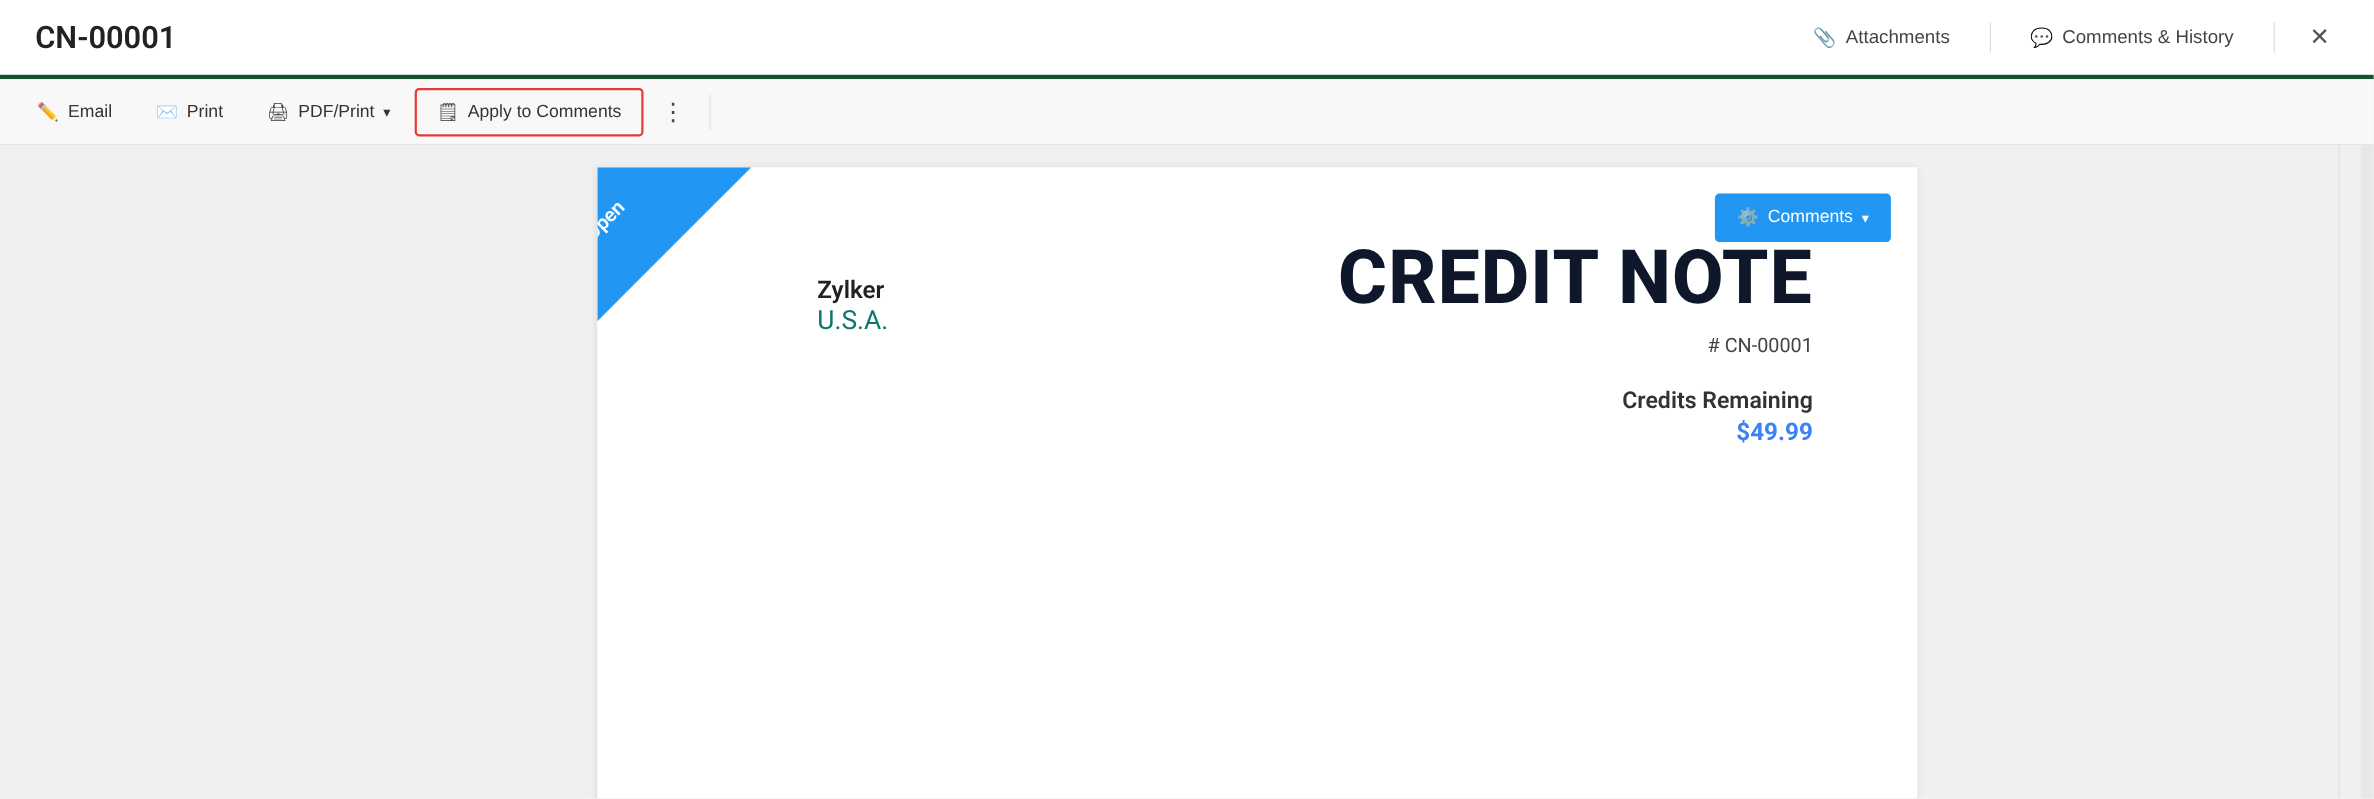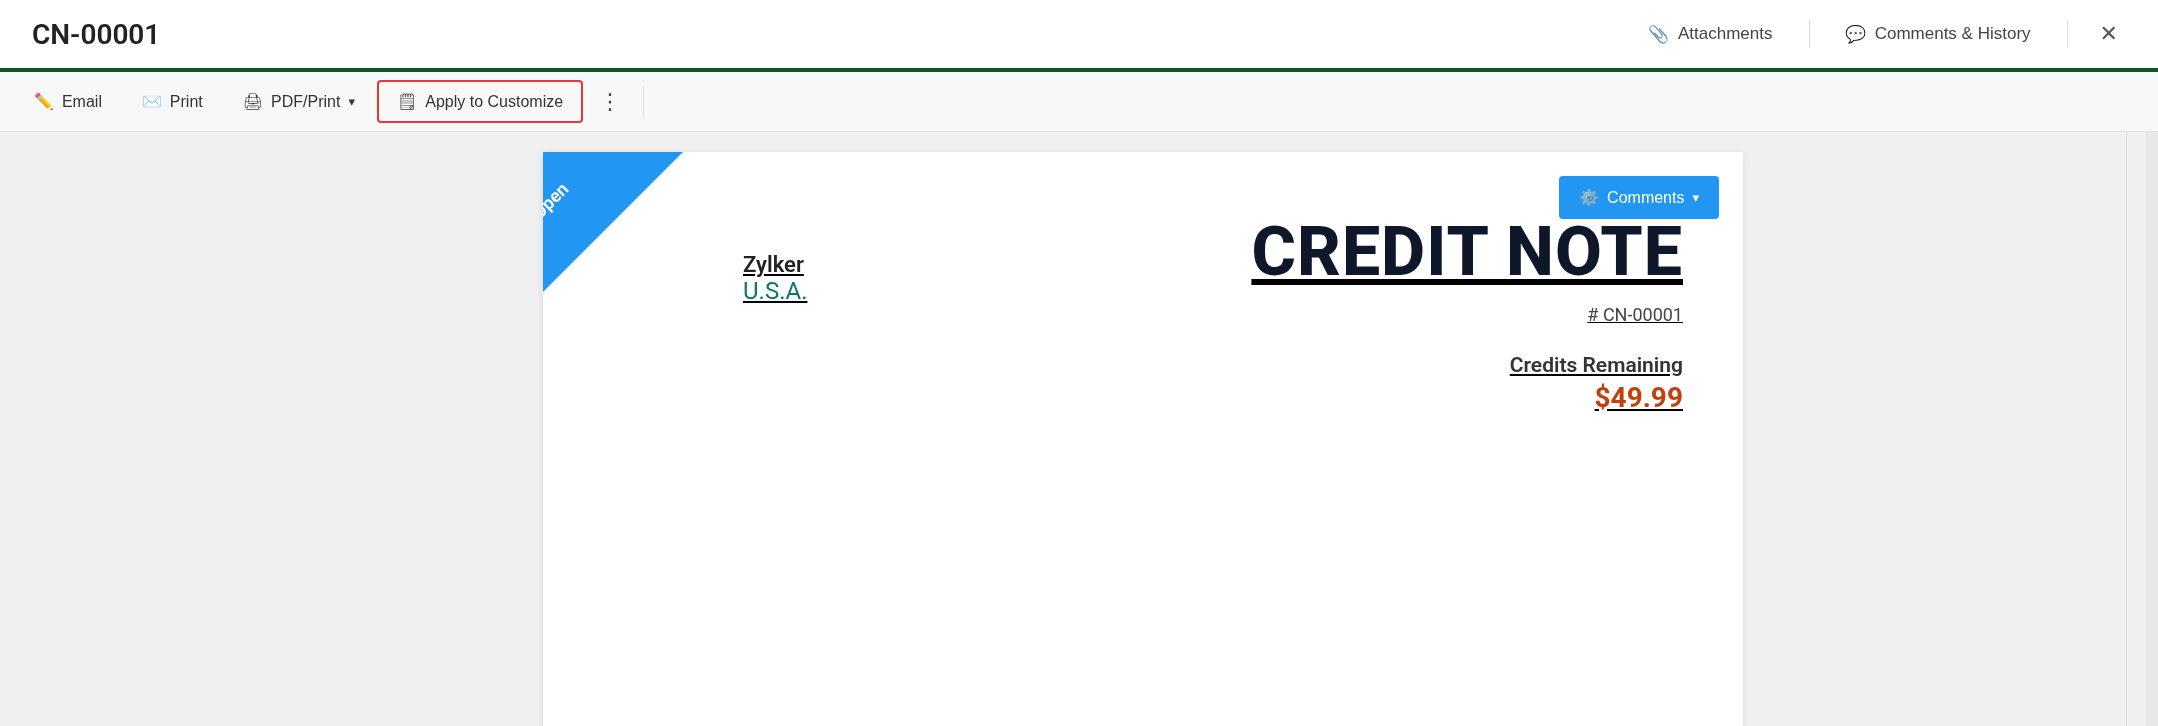--- a/index.html
+++ b/index.html
@@ -185,24 +185,23 @@
       color: white;
       border: none;
       border-radius: 4px;
       padding: 12px 20px;
       font-size: 16px;
       cursor: pointer;
     }
 
     
     .document-body {
-      padding: 40px 60px 40px 200px;
+      padding: 40px 95px 40px 200px;
       display: flex;
       justify-content: space-between;
-      text-decoration: underline;
     }
 
     .company-info {
       padding-top: 60px;
     }
 
     .company-name {
       font-size: 22px;
       font-weight: 600;
       color: #222;
@@ -233,23 +232,23 @@
     }
 
     .credits-remaining-label {
       font-size: 21px;
       font-weight: 600;
       color: #333;
       margin-top: 28px;
     }
 
     .credits-remaining-value {
-      font-size: 28px;
+      font-size: 22px;
       font-weight: 700;
-      color: #c2410c;
+      color: #3b82f6;
       margin-top: 4px;
     }
 
     
     .right-sidebar {
       width: 32px;
       background: #f0f0f0;
       border-left: 1px solid #ddd;
     }
 
@@ -294,21 +293,21 @@
   </button>
 
   <button class="toolbar-btn">
     <span>🖨</span>
     <span>PDF/Print</span>
     <span style="font-size:13px;">▾</span>
   </button>
 
   <button class="toolbar-btn highlighted">
     <span>🗒</span>
-    <span>Apply to Customize</span>
+    <span>Apply to Comments</span>
   </button>
 
   <button class="toolbar-more">
     <span>⋮</span>
   </button>
 
   <div class="toolbar-divider"></div>
 </div>
 
 <div class="main-content">

